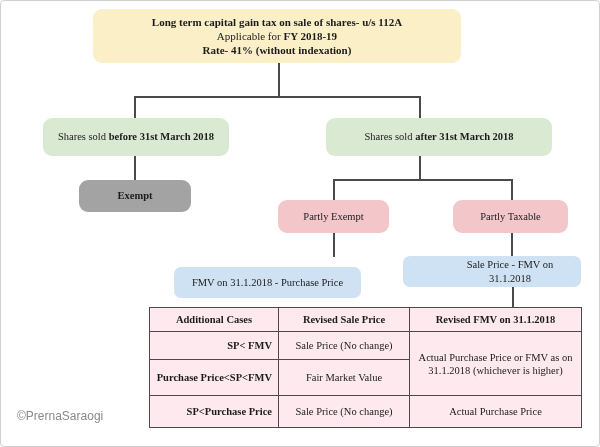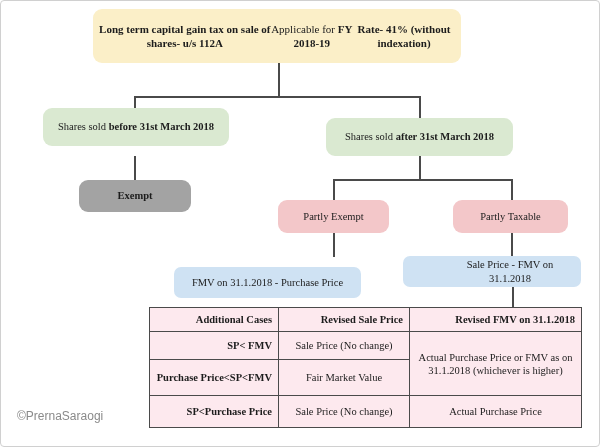--- a/index.html
+++ b/index.html
@@ -2,40 +2,40 @@
 <html><head>
 <meta charset="utf-8">
 <style>
   html,body{margin:0;padding:0;background:#ffffff;}
   .page{
     position:relative;width:600px;height:447px;background:#ffffff;
     border:1px solid #d0d0d0;border-radius:4px;box-sizing:border-box;
     font-family:"Liberation Serif","DejaVu Serif",serif;color:#1c1c1c;overflow:hidden;
   }
   .node{
-    position:absolute;display:flex;flex-direction:row;align-items:center;justify-content:center;
+    position:absolute;display:flex;flex-direction:column;align-items:center;justify-content:center;
     text-align:center;border-radius:9px;font-size:10.5px;line-height:14px;box-sizing:border-box;padding:2px 6px;
   }
   .root{background:#FBEFC8;}
   .green{background:#DAE9D1;}
   .purple{background:#a3a3a3;}
   .pink{background:#F3C7C9;}
   .blue{background:#CFE2F3;}
   .bold{font-weight:bold;}
   .conn{position:absolute;background:#4a4a4a;}
   .vline{width:2px;}
   .hline{height:2px;}
   table.cases{
     position:absolute;left:148px;top:306px;width:432px;border-collapse:collapse;
     table-layout:fixed;background:#FDE9EE;font-size:10.5px;line-height:13px;
   }
   table.cases td,table.cases th{
     border:1px solid #4a4a4a;padding:2px 6px;box-sizing:border-box;color:#1c1c1c;
   }
-  table.cases th{text-align:right;font-weight:bold;height:24px;}
+  table.cases th{text-align:center;font-weight:bold;height:24px;}
   td.case-col{text-align:right;font-weight:bold;padding-left:8px;}
   td.val{text-align:center;font-weight:normal;}
   .credit{
     position:absolute;left:16px;top:408px;font-family:"Liberation Sans","DejaVu Sans",sans-serif;
     font-size:12px;color:#8a8a8a;
   }
 </style>
 </head>
 <body>
 
@@ -45,29 +45,29 @@
     <div class="bold">Long term capital gain tax on sale of shares- u/s 112A</div>
     <div><span>Applicable for </span><span class="bold">FY 2018-19</span></div>
     <div class="bold">Rate- 41% (without indexation)</div>
   </div>
 
   <div class="conn vline" style="left:277px;top:62px;height:34px;"></div>
   <div class="conn hline" style="left:133px;top:95px;width:287px;"></div>
   <div class="conn vline" style="left:133px;top:95px;height:23px;"></div>
   <div class="conn vline" style="left:418px;top:95px;height:23px;"></div>
 
-  <div class="node green" style="left:42px;top:107px;width:186px;height:38px;border-radius:9px;">
+  <div class="node green" style="left:42px;top:117px;width:186px;height:38px;border-radius:9px;">
     <div><span>Shares sold </span><span class="bold">before 31st March 2018</span></div>
   </div>
   <div class="conn vline" style="left:133px;top:155px;height:25px;"></div>
   <div class="node purple bold" style="left:78px;top:179px;width:112px;height:32px;">
     <span>Exempt</span>
   </div>
 
-  <div class="node green" style="left:325px;top:117px;width:187px;height:38px;">
+  <div class="node green" style="left:325px;top:117px;width:226px;height:38px;">
     <div><span>Shares sold </span><span class="bold">after 31st March 2018</span></div>
   </div>
   <div class="conn vline" style="left:418px;top:155px;height:24px;"></div>
   <div class="conn hline" style="left:332px;top:178px;width:180px;"></div>
   <div class="conn vline" style="left:332px;top:178px;height:22px;"></div>
   <div class="conn vline" style="left:510px;top:178px;height:22px;"></div>
 
   <div class="node pink" style="left:277px;top:199px;width:111px;height:33px;">
     <span>Partly Exempt</span>
   </div>

